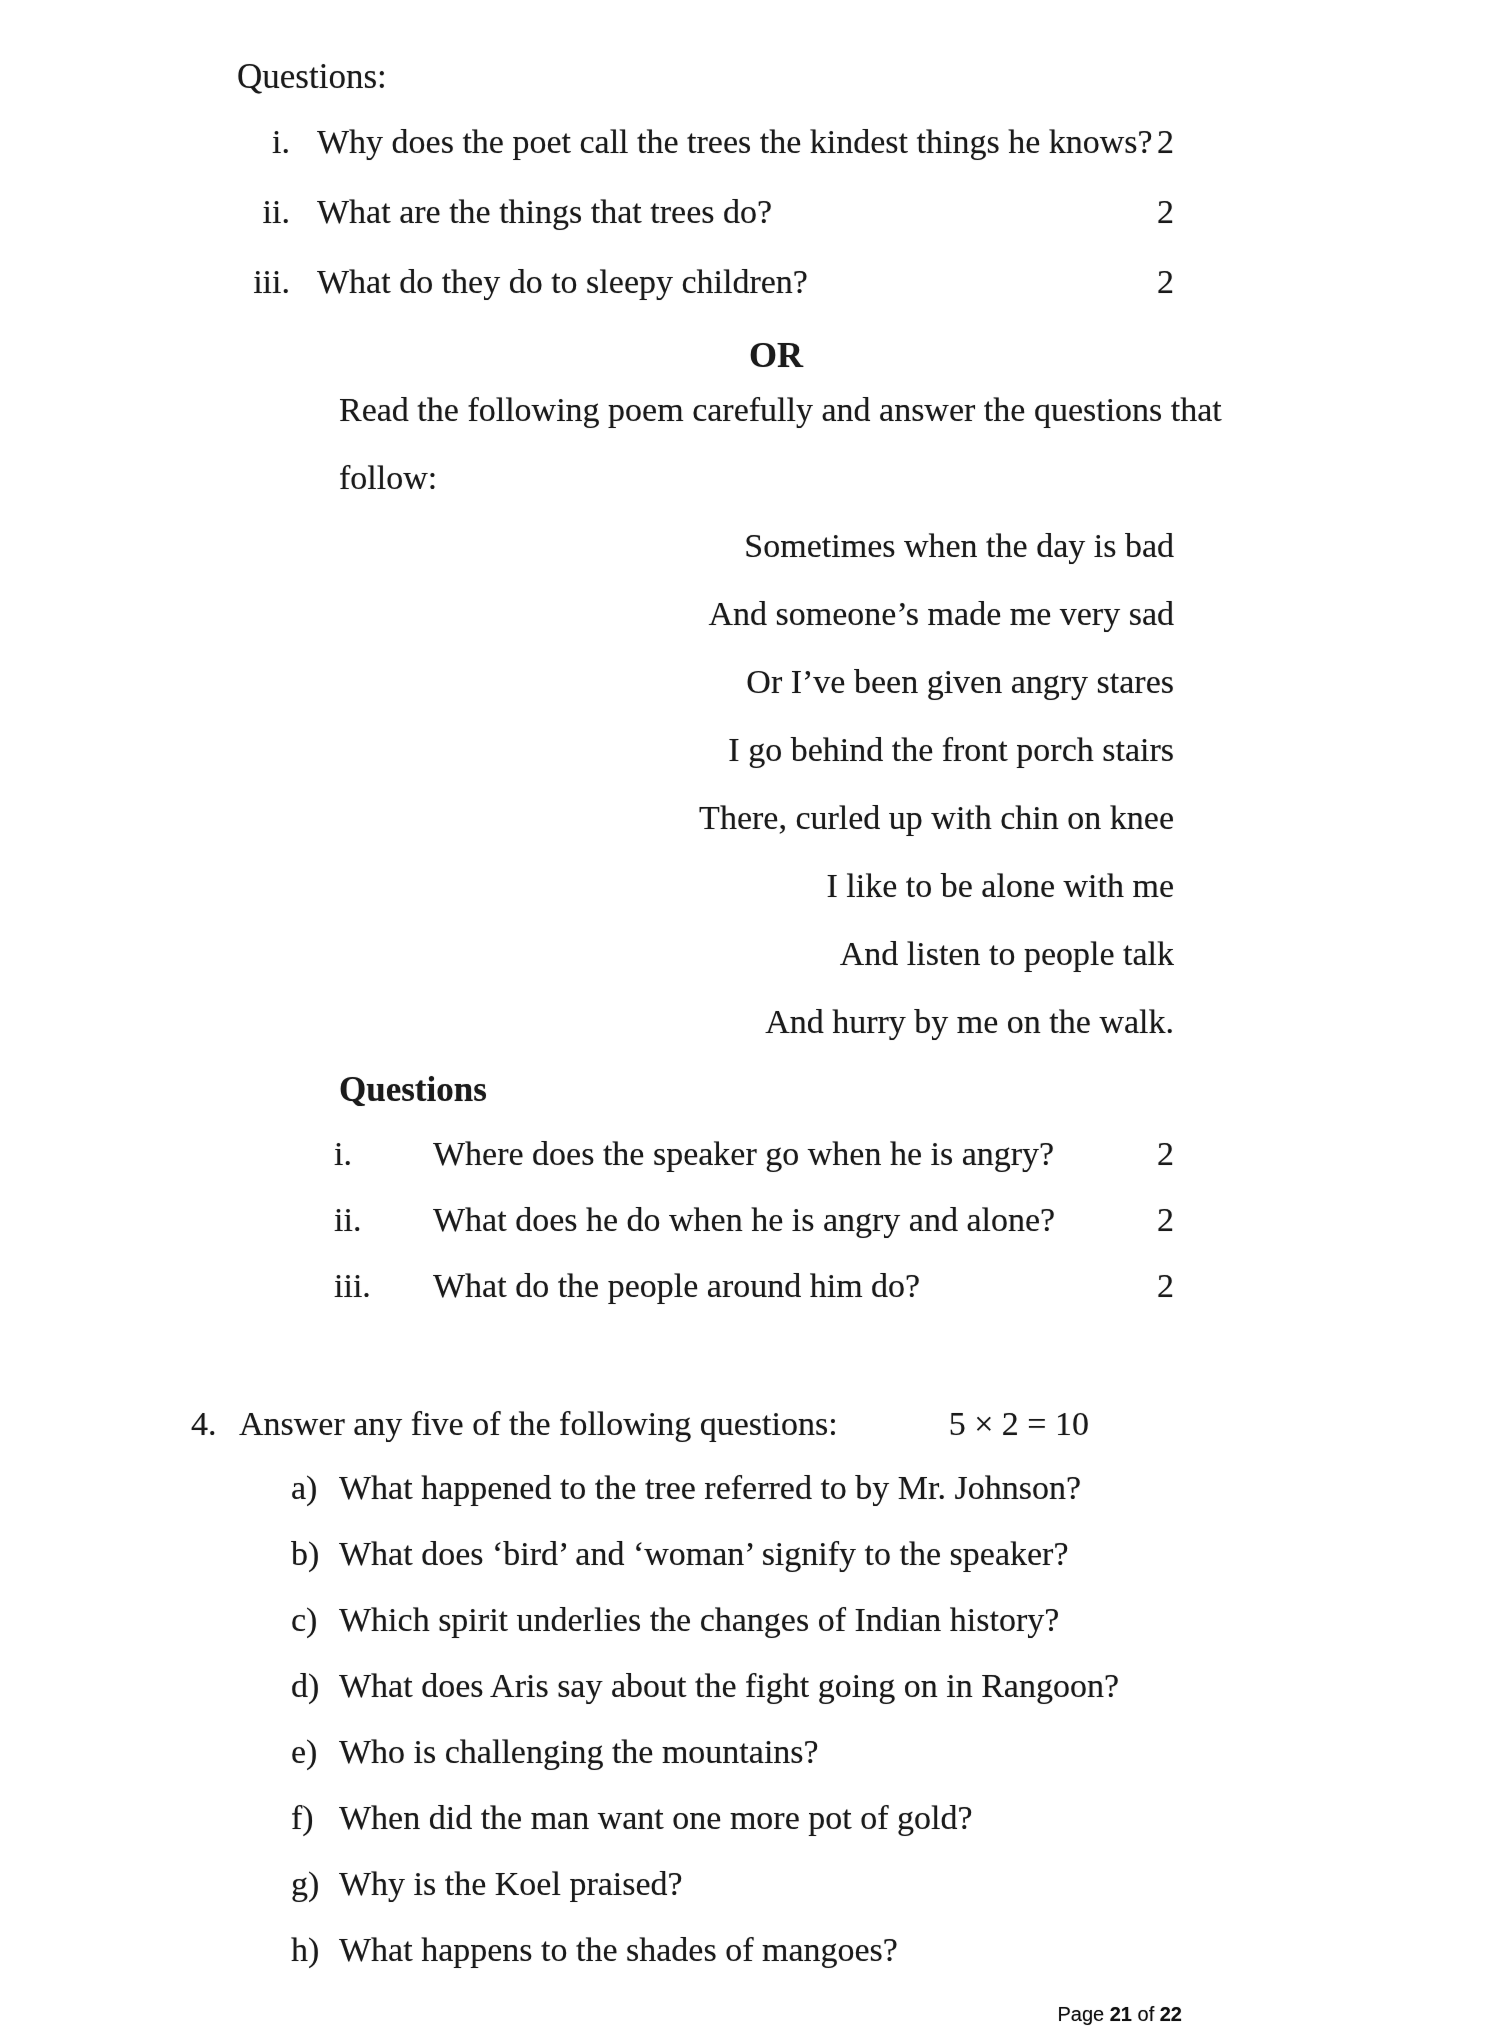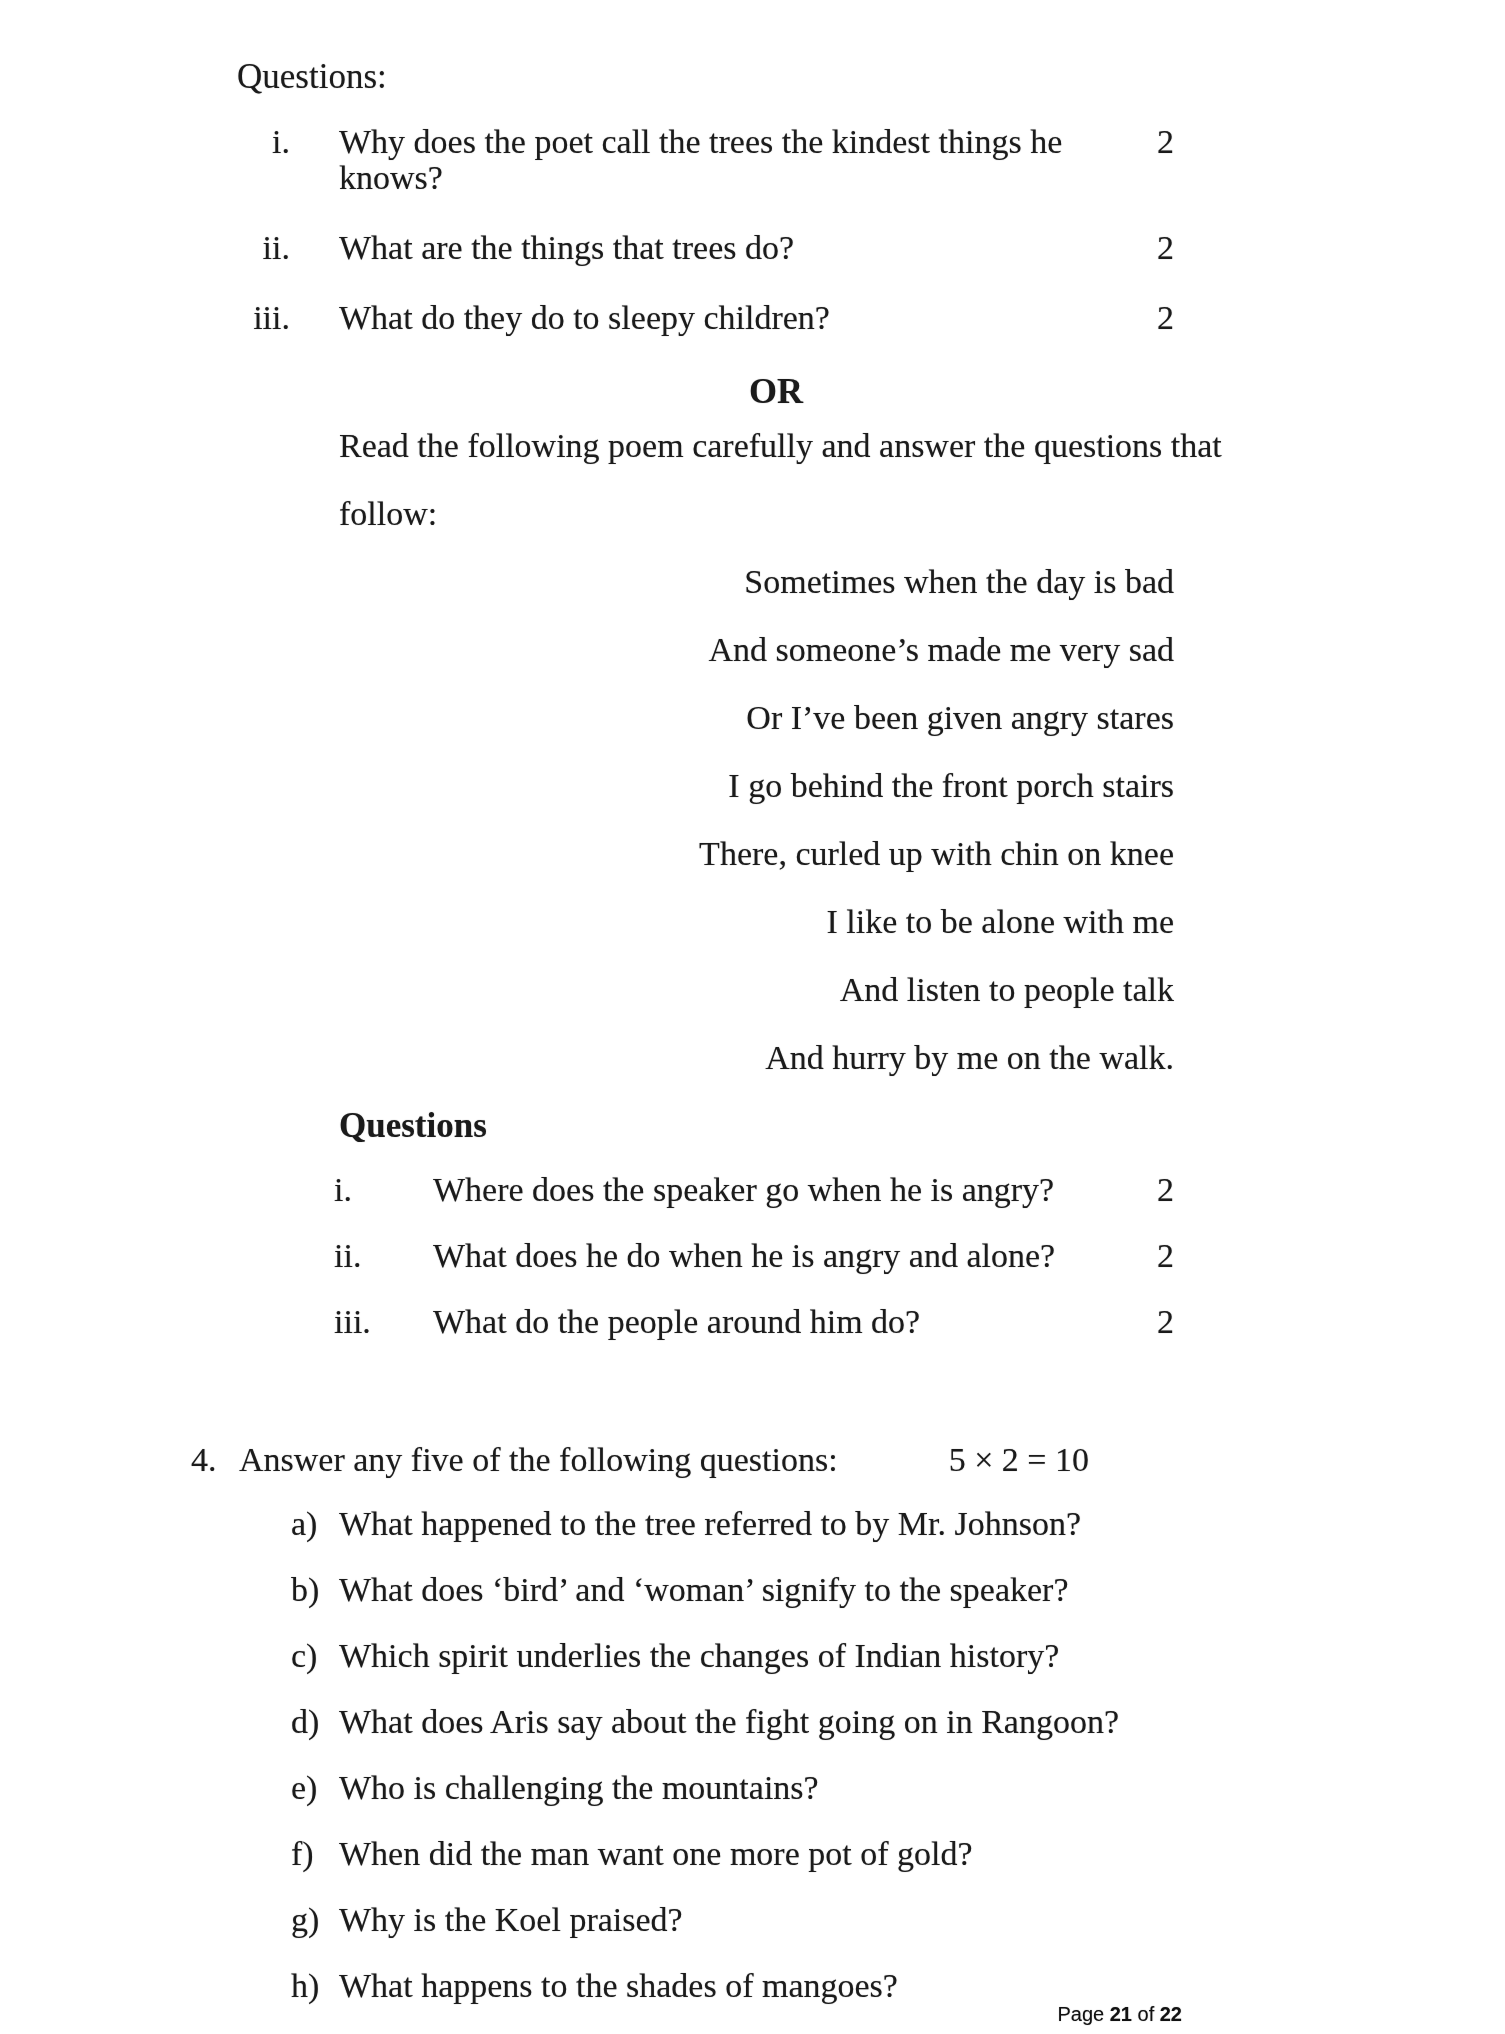--- a/index.html
+++ b/index.html
@@ -25,21 +25,21 @@
   .qlist2 { margin: 12px 150px 0 334px; }
   .qrow {
     display: flex;
     align-items: baseline;
     font-size: 34px;
     line-height: 36px;
     margin-bottom: 34px;
   }
   .qlist2 .qrow { margin-bottom: 30px; }
   .qlist1 .numeral { width: 53px; text-align: right; flex: 0 0 auto; }
-  .qlist1 .qtext { margin-left: 49px; flex: 1 1 auto; }
+  .qlist1 .qtext { margin-left: 27px; flex: 1 1 auto; }
   .qlist2 .numeral { width: 99px; text-align: left; flex: 0 0 auto; }
   .qlist2 .qtext { flex: 1 1 auto; }
   .marks { margin-left: auto; flex: 0 0 auto; }
 
   .or-divider {
     padding-left: 228px;
     text-align: center;
     font-size: 36px;
     font-weight: bold;
     line-height: 42px;

